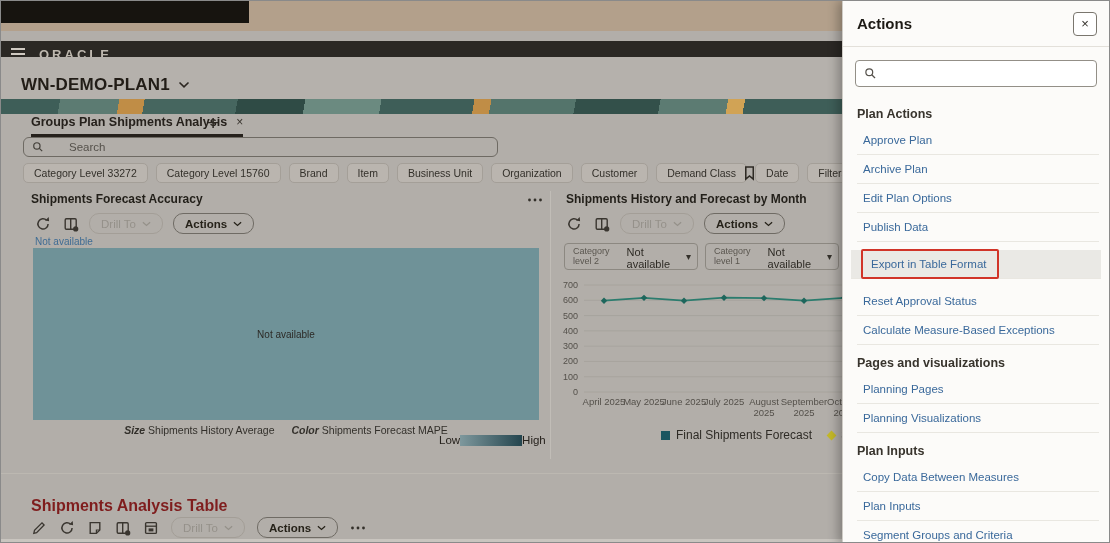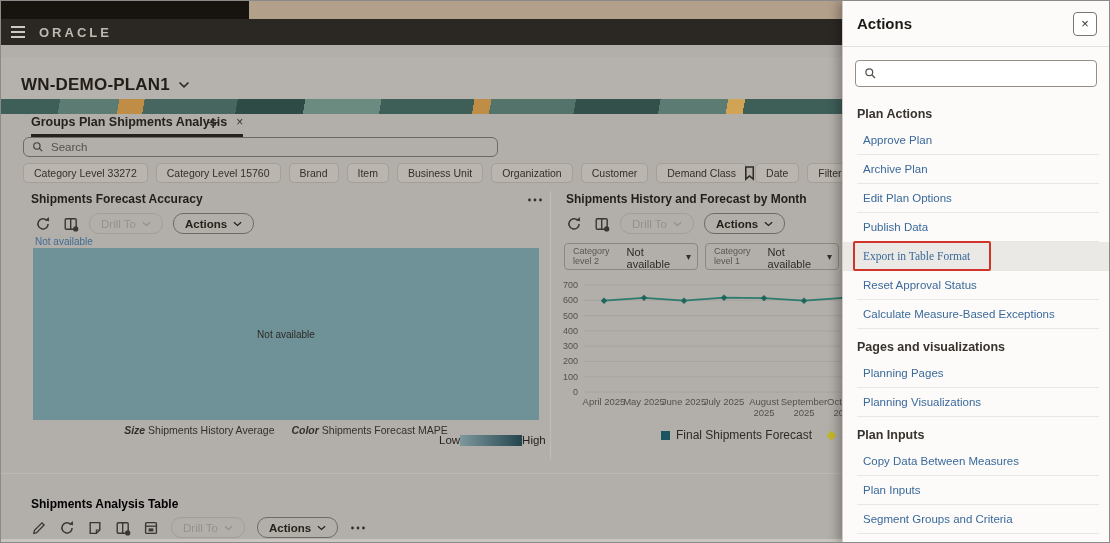--- a/index.html
+++ b/index.html
@@ -2,40 +2,40 @@
 <html><head>
 <meta charset="utf-8">
 <style>
   html,body{margin:0;padding:0;background:#e8e8e8;}
   *{box-sizing:border-box;}
   .stage{position:relative;width:1110px;height:543px;background:#b2aea9;overflow:hidden;
          font-family:"Liberation Sans","DejaVu Sans",sans-serif;border:1px solid #8a8a8a;}
   
   .top-strip{position:absolute;left:0;top:0;width:843px;height:30px;background:#b3a08b;}
   .top-dark{position:absolute;left:0;top:0;width:248px;height:22px;background:#17140f;}
-  .navbar{position:absolute;left:0;top:18px;width:843px;height:26px;background:#2b2824;
+  .navbar{position:absolute;left:0;top:40px;width:843px;height:26px;background:#2b2824;
           display:flex;align-items:center;padding-left:10px;gap:14px;}
   .hamburger i{display:block;width:14px;height:2px;background:#cfc9c1;margin:3px 0;}
   .brand{color:#beb8af;font-size:13px;font-weight:bold;letter-spacing:3px;}
   .plan-band{position:absolute;left:0;top:56px;width:843px;height:56px;background:#b5b1ac;
              display:flex;align-items:center;padding-left:20px;gap:8px;}
   .plan-title{font-size:17px;font-weight:bold;color:#221d17;letter-spacing:.2px;}
   .deco-strip{position:absolute;left:0;top:98px;width:843px;height:15px;
     background:linear-gradient(100deg,#3e5e58 0 7%,#5c7b72 7% 14%,#c08d46 14% 17%,#46665f 17% 28%,
       #2f4b45 28% 36%,#6b8a80 36% 45%,#3e5e58 45% 56%,#c08d46 56% 58%,#54746b 58% 68%,
       #33504a 68% 78%,#5c7b72 78% 86%,#d1a355 86% 88%,#3e5e58 88% 100%);}
   
   .tab{position:absolute;left:30px;top:114px;display:inline-flex;align-items:center;gap:9px;
        padding-bottom:5px;border-bottom:3px solid #26211c;}
   .tab-label{font-size:12.5px;font-weight:bold;color:#26211c;}
   .tab-x{font-size:12px;color:#3a352f;cursor:default;}
   .tab-add{position:absolute;left:206px;top:110px;font-size:21px;color:#2c2username:#2c2721;color:#2c2721;}
   
   .searchbox{position:absolute;left:22px;top:136px;width:475px;height:20px;border:1px solid #6e6a63;
-             border-radius:6px;display:flex;align-items:center;gap:7px;padding:0 8px;}
+             border-radius:6px;display:flex;align-items:center;gap:25px;padding:0 8px;}
   .searchbox .ph{font-size:11.5px;color:#55514b;}
   
   .chips{position:absolute;left:22px;top:162px;display:flex;gap:8px;align-items:center;}
   .chip{height:20px;display:inline-flex;align-items:center;padding:0 10px;border-radius:5px;
         background:#bab5af;border:1px solid #a49f98;font-size:10.5px;color:#33302a;white-space:nowrap;}
   .bookmark{position:absolute;left:741px;top:164px;}
   
   .card-title{position:absolute;font-size:12px;font-weight:bold;color:#221f19;}
   .toolbar{position:absolute;display:flex;align-items:center;gap:10px;}
   .tbi{width:16px;height:16px;display:inline-block;color:#3a3630;}
@@ -65,37 +65,37 @@
   .sel-lab{font-size:9px;color:#5a564f;line-height:10px;}
   .sel-val{font-size:11px;color:#2e2b25;line-height:12px;}
   .caret{position:absolute;right:6px;top:7px;font-size:10px;color:#33302a;}
   #line-chart{position:absolute;left:557px;top:276px;}
   .rc-legend{position:absolute;left:660px;top:427px;display:flex;gap:16px;align-items:center;}
   .rcl-item{display:inline-flex;align-items:center;gap:6px;}
   .sw{width:9px;height:9px;display:inline-block;}
   .sw.m-diamond{width:7px;height:7px;transform:rotate(45deg);}
   .rcl-label{font-size:12px;color:#2e2b26;white-space:nowrap;}
   
-  .bottom-title{position:absolute;left:30px;top:496px;font-size:12px;font-weight:bold;color:#000000;}
+  .bottom-title{position:absolute;left:30px;top:496px;font-size:16px;font-weight:bold;color:#7f1d1d;}
   .bottom-toolbar{position:absolute;left:30px;top:516px;display:flex;align-items:center;gap:12px;}
   .bottom-strip{position:absolute;left:0;top:538px;width:843px;height:5px;background:#c9c5bf;}
   
   .drawer{position:absolute;right:0;top:0;width:267px;height:543px;background:#fcfbf9;
           border-left:1px solid #cfccc6;box-shadow:-4px 0 10px rgba(0,0,0,.28);}
   .drawer-head{height:46px;border-bottom:1px solid #e3e0da;display:flex;align-items:center;
                justify-content:space-between;padding:0 12px 0 14px;}
   .drawer-title{font-size:15px;font-weight:bold;color:#1d1a15;}
   .drawer-close{width:24px;height:24px;border:1px solid #7a766e;border-radius:4px;background:#fff;
                 font-size:13px;color:#33302a;display:flex;align-items:center;justify-content:center;padding:0;}
   .drawer-search{margin:13px 12px 9px 12px;height:27px;border:1px solid #938f87;border-radius:4px;
                  background:#fff;display:flex;align-items:center;padding:0 8px;}
   .sec-title{padding:11px 14px 5px 14px;font-size:12.5px;font-weight:bold;color:#38342d;}
   .action-item{position:relative;margin:0 10px 0 14px;padding:8px 6px;border-bottom:1px solid #e9e7e1;
                font-size:11.5px;color:#3a699b;cursor:default;}
-  .action-item.highlighted{margin:0;padding:8px 25px 8px 20px;background:#eae9e5;font-family:Liberation Serif, serif;}
+  .action-item.highlighted{margin:8px;padding:8px 25px 8px 20px;background:#eae9e5;}
   .red-box{position:absolute;left:10px;top:-1px;width:138px;height:30px;border:2px solid #d13428;
            border-radius:2px;pointer-events:none;}
   svg text{font-family:"Liberation Sans","DejaVu Sans",sans-serif;}
 </style>
 </head>
 <body>
 
 <div class="stage">
 
   <div class="top-strip">

